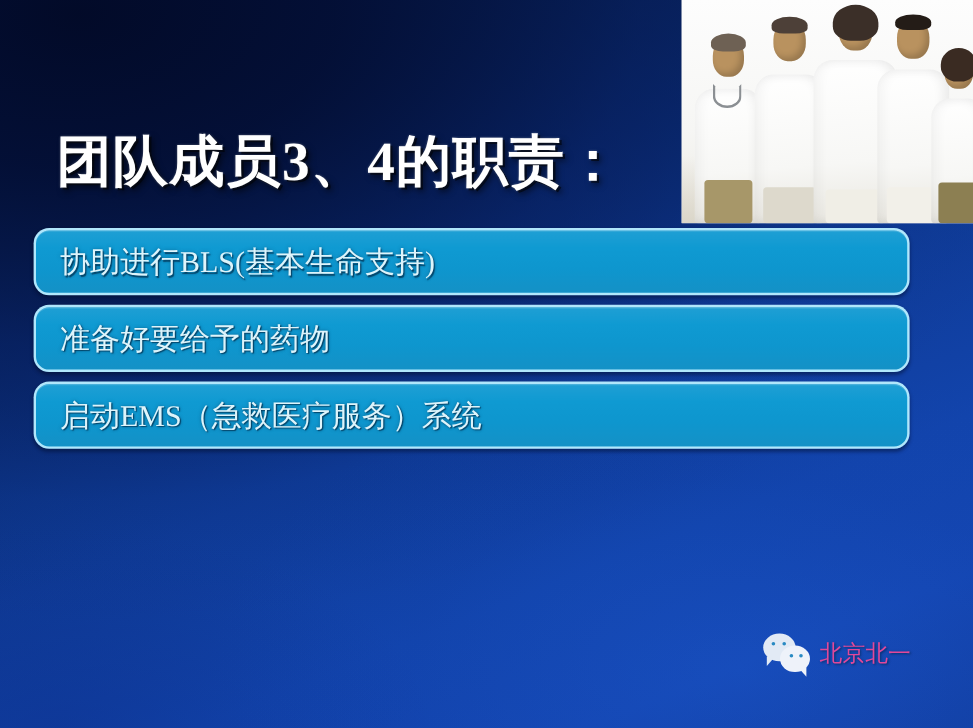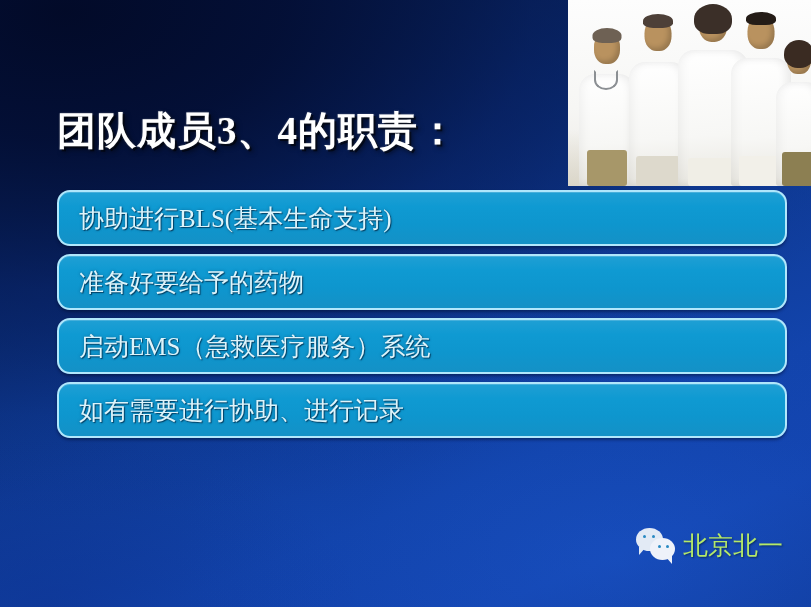--- a/index.html
+++ b/index.html
@@ -122,37 +122,37 @@
     border: 2px solid #8b8f93;
     border-top-color: transparent;
     border-radius: 0 0 50% 50%;
     width: 20px;
     height: 16px;
   }
 
   
   .title {
     position: absolute;
-    left: 57px;
+    left: 47px;
     top: 104px;
-    font-size: 39px;
+    font-size: 46px;
     font-weight: bold;
     letter-spacing: 1px;
     color: #ffffff;
     white-space: nowrap;
     text-shadow:
       2px 2px 0 rgba(0,0,0,0.55),
       3px 3px 5px rgba(0,0,0,0.55),
       0 0 2px rgba(255,255,255,0.35);
   }
 
   
   .boxes {
     position: absolute;
-    left: 57px;
+    left: 28px;
     top: 190px;
     width: 730px;
   }
   .box {
     position: relative;
     height: 56px;
     margin-bottom: 8px;
     border-radius: 13px;
     border: 2px solid rgba(190,238,255,0.92);
     background: linear-gradient(180deg,
@@ -224,22 +224,22 @@
     border-top: 8px solid #ffffff;
     border-left: 7px solid transparent;
   }
   .wechat-logo .dot {
     position: absolute;
     width: 3px; height: 3px;
     border-radius: 50%;
     background: #2b8fc4;
   }
   .wm-text {
-    font-size: 25px;
-    color: #bef264;
+    font-size: 19px;
+    color: #ec4899;
     white-space: nowrap;
     text-shadow: 1px 1px 2px rgba(0,30,60,0.7);
     opacity: 0.95;
   }
 </style>
 </head>
 <body>
 
 <div id="slide">
 
@@ -296,23 +296,20 @@
 
   <div class="boxes">
     <div class="box">
       <span class="box-text">协助进行BLS(基本生命支持)</span>
     </div>
     <div class="box">
       <span class="box-text">准备好要给予的药物</span>
     </div>
     <div class="box">
       <span class="box-text">启动EMS（急救医疗服务）系统</span>
-    </div>
-    <div class="box">
-      <span class="box-text">如有需要进行协助、进行记录</span>
     </div>
   </div>
 
   <div class="watermark">
     <span class="wechat-logo">
       <span class="bub big"></span>
       <span class="bub small"></span>
       <span class="dot" style="left:7px; top:7px;"></span>
       <span class="dot" style="left:16px; top:7px;"></span>
       <span class="dot" style="left:22px; top:17px;"></span>

